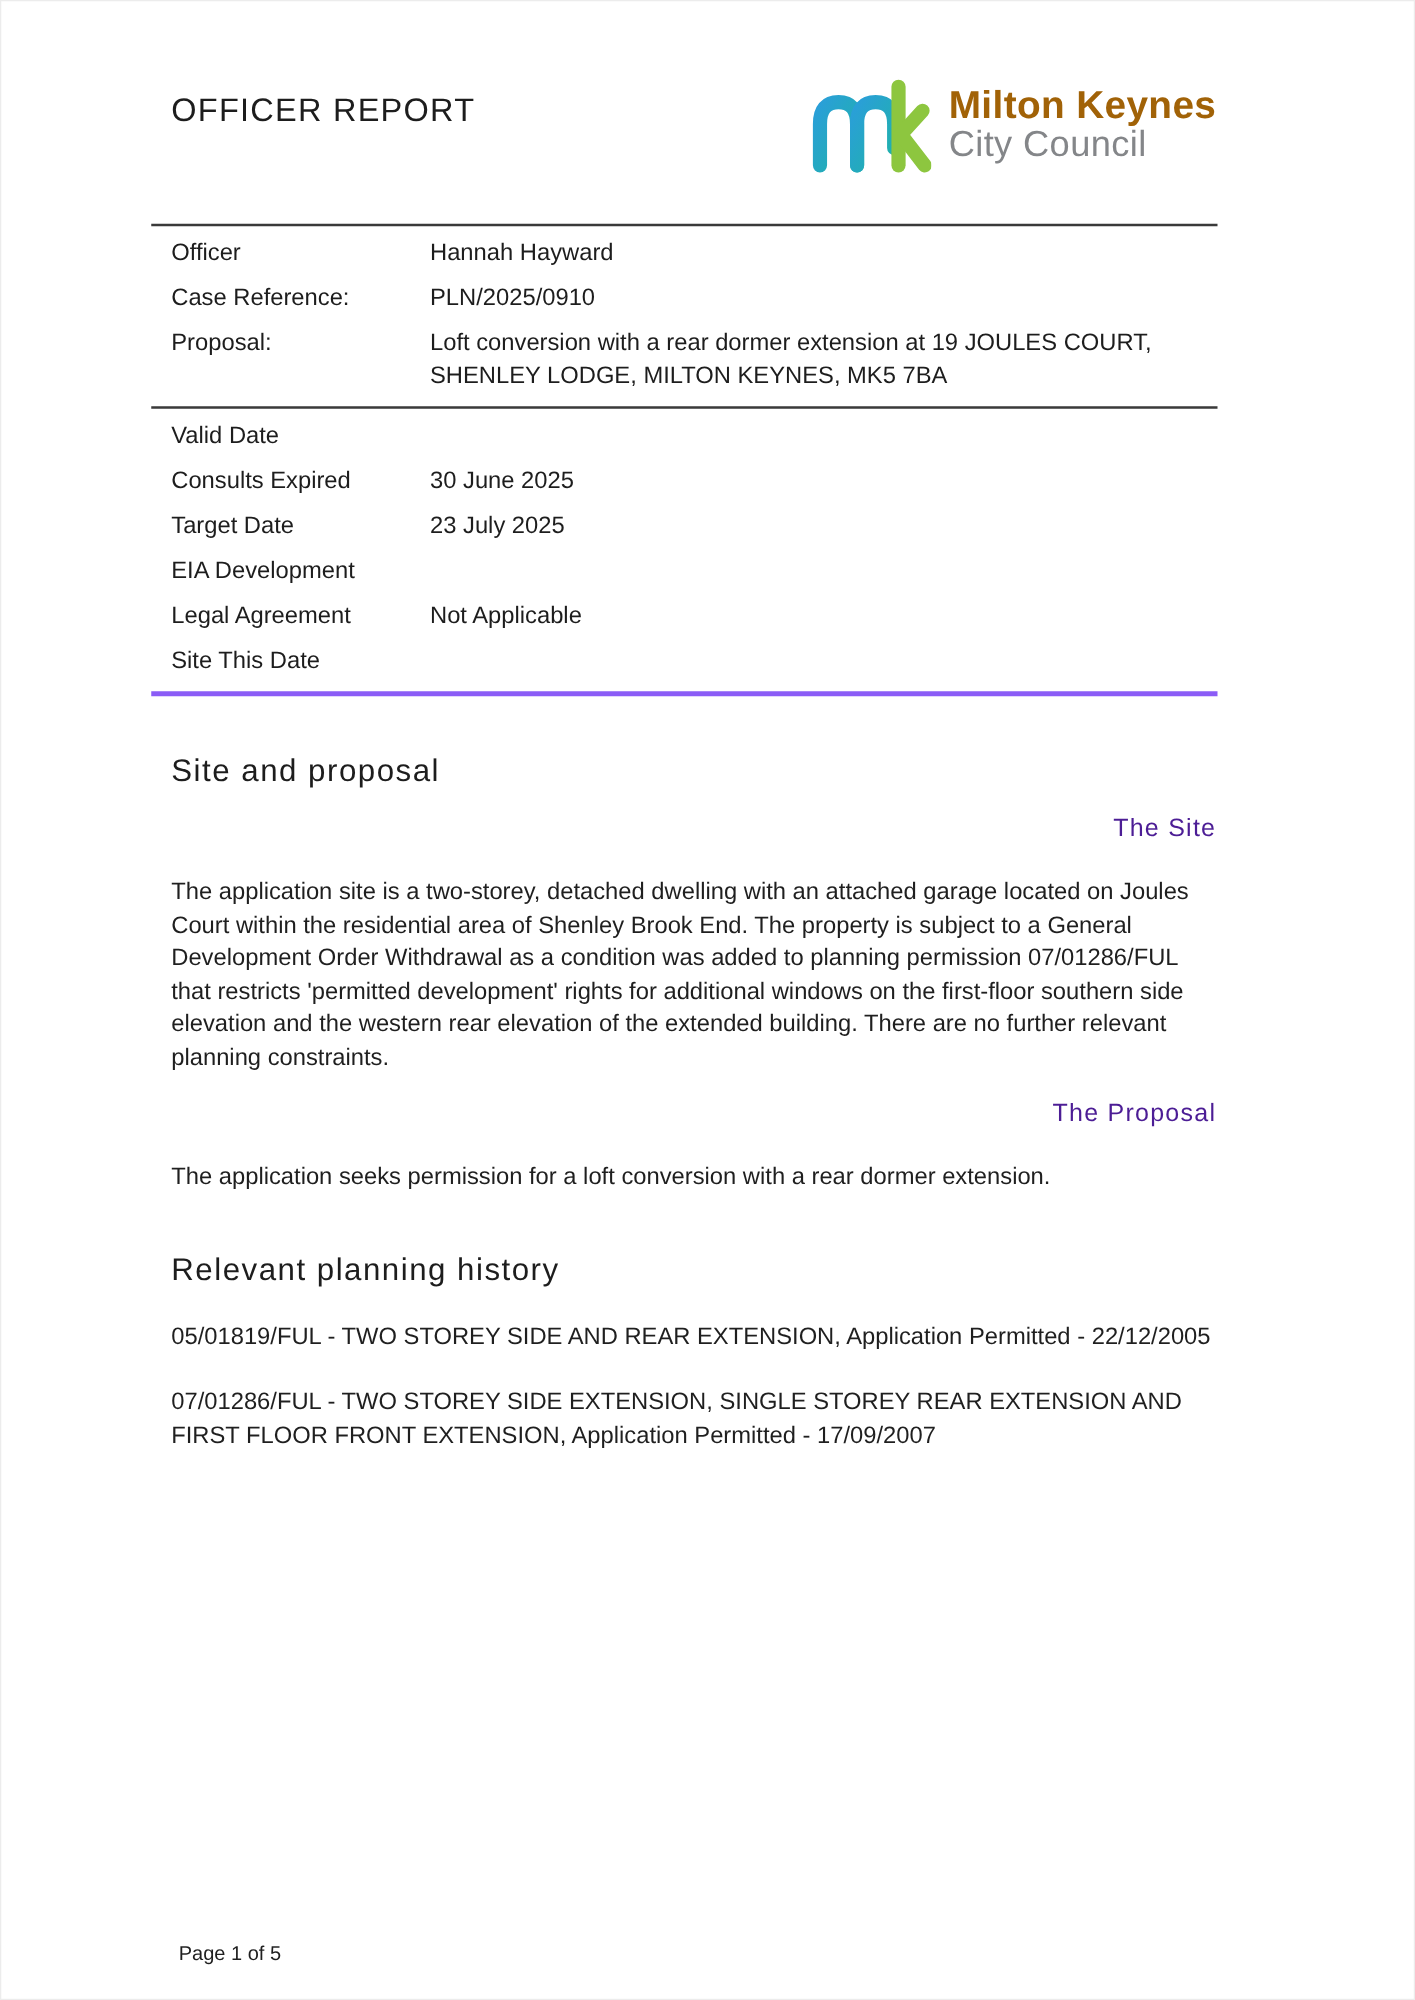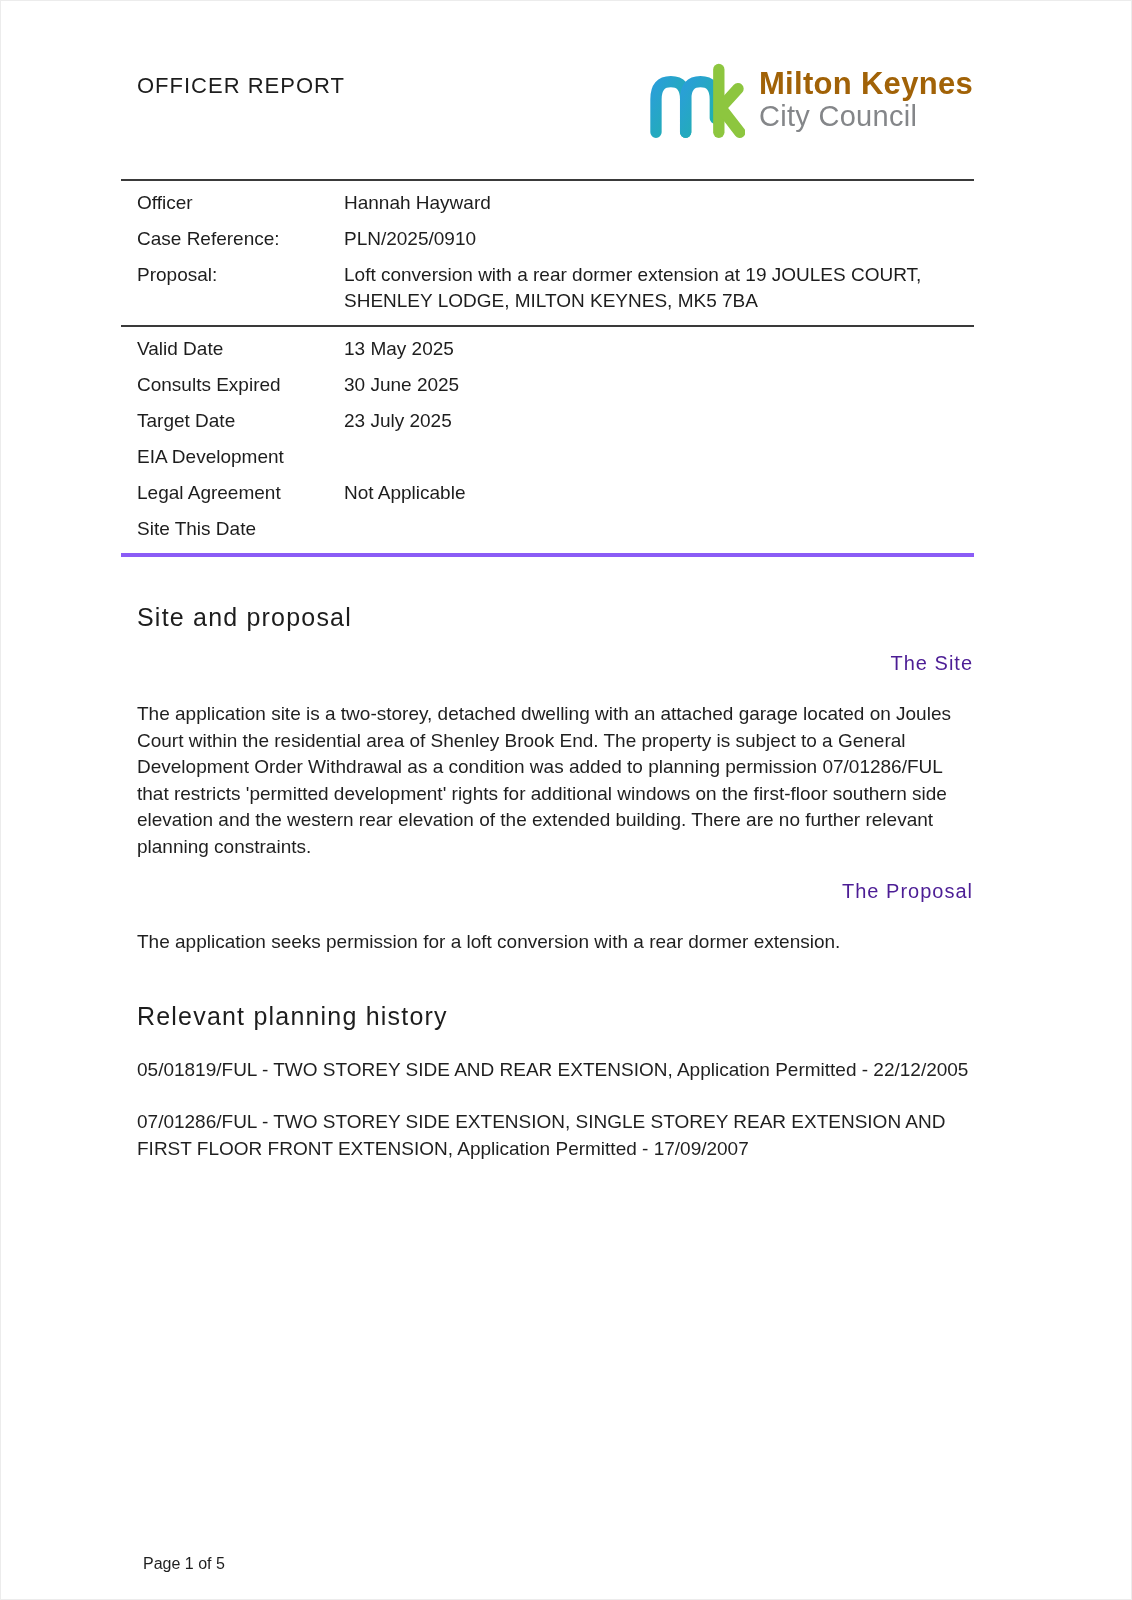--- a/index.html
+++ b/index.html
@@ -16,21 +16,21 @@
     border: 1px solid #ececec;
   }
   
   .header {
     display: flex;
     justify-content: space-between;
     align-items: flex-start;
     padding: 58px 158px 0 136px;
   }
   .report-title {
-    font-size: 22px;
+    font-size: 26px;
     font-weight: 400;
     letter-spacing: 1px;
     margin: 14px 0 0 0;
     color: #1d1d1d;
   }
   .logo {
     display: flex;
     align-items: center;
     gap: 14px;
   }
@@ -135,21 +135,20 @@
         <div class="tvalue">PLN/2025/0910</div>
       </div>
       <div class="trow">
         <div class="tlabel">Proposal:</div>
         <div class="tvalue">Loft conversion with a rear dormer extension at 19 JOULES COURT, SHENLEY LODGE, MILTON KEYNES, MK5 7BA</div>
       </div>
     </div>
     <div class="tsection">
       <div class="trow">
         <div class="tlabel">Valid Date</div>
-        <div class="tvalue">13 May 2025</div>
       </div>
       <div class="trow">
         <div class="tlabel">Consults Expired</div>
         <div class="tvalue">30 June 2025</div>
       </div>
       <div class="trow">
         <div class="tlabel">Target Date</div>
         <div class="tvalue">23 July 2025</div>
       </div>
       <div class="trow">

